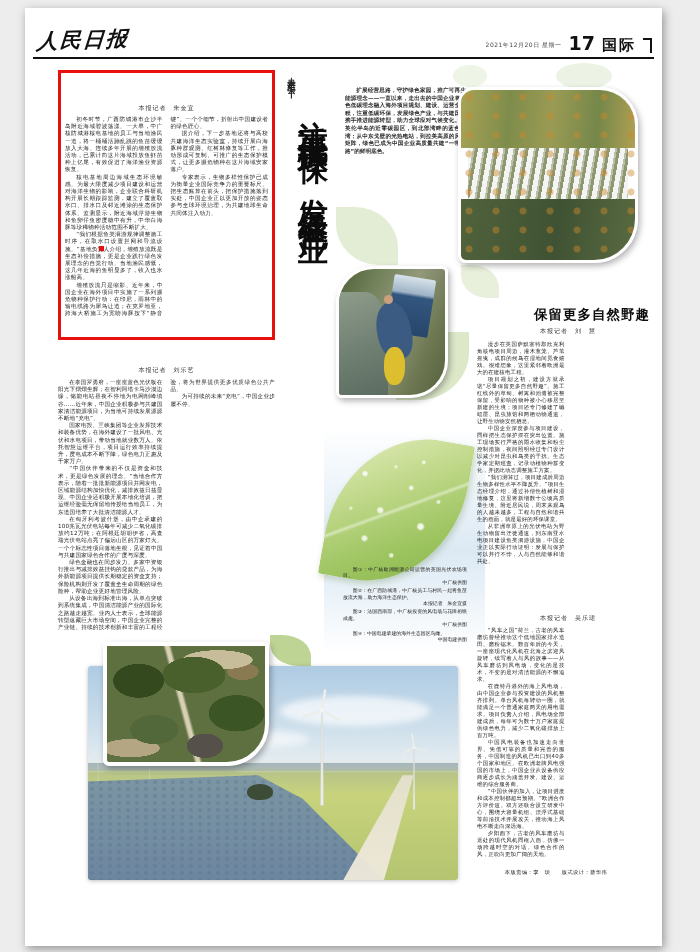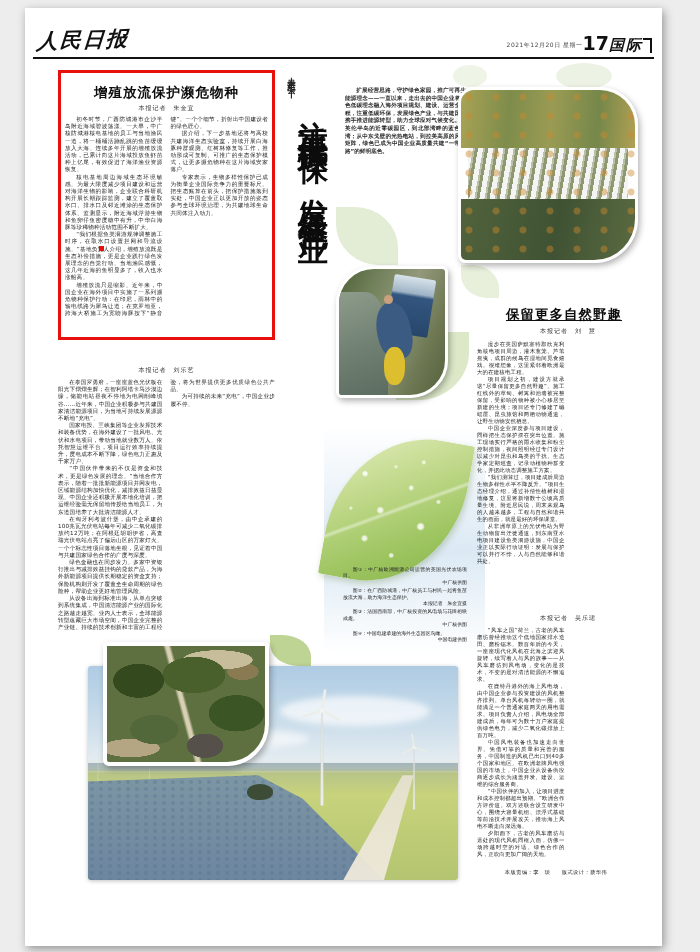--- a/index.html
+++ b/index.html
@@ -5,24 +5,24 @@
   * { margin:0; padding:0; box-sizing:border-box; }
   html,body { width:700px; height:952px; }
   body { background:#ededed; font-family:"DejaVu Sans", sans-serif; position:relative; overflow:hidden; }
   .page { position:absolute; left:25px; top:8px; width:637px; height:938px; background:#ffffff;
           box-shadow:2px 3px 9px rgba(0,0,0,.38); }
 
   
   .mast-logo { position:absolute; left:12px; top:18px; font-family:"DejaVu Serif", serif;
                font-style:italic; font-weight:700; font-size:21px; letter-spacing:2px;
                transform:skewX(-6deg) rotate(-2deg); color:#111; }
-  .mast-right { position:absolute; right:10px; top:26px; display:flex; align-items:flex-end; }
+  .mast-right { position:absolute; right:10px; top:26px; display:flex; align-items:flex-end; gap:7px; }
   .mast-date { font-size:6px; color:#444; padding-bottom:3px; letter-spacing:.5px; }
   .mast-page { font-size:19px; font-weight:700; color:#111; line-height:1; }
-  .mast-section { font-size:15px; font-weight:700; color:#111; line-height:1.1; letter-spacing:2px;font-style:italic; }
+  .mast-section { font-size:15px; font-weight:700; color:#111; line-height:1.1; letter-spacing:2px; }
   .mast-bracket { width:9px; height:15px; border-top:2px solid #111; border-right:2px solid #111; margin-bottom:0; }
   .mast-rule { position:absolute; left:8px; top:49px; width:621px; height:2px; background:#111; }
 
   
   .headline { position:absolute; text-align:center; font-weight:700; color:#0d0d0d;
               font-size:13.5px; letter-spacing:1px; }
   .byline { position:absolute; text-align:center; font-size:6px; color:#333; letter-spacing:1px; }
   .body-cols { position:absolute; column-count:2; column-gap:8px; column-fill:auto;
                overflow:hidden; text-align:justify; color:#1c1c1c;
                font-size:5.6px; line-height:7.2px; letter-spacing:.2px; }
@@ -159,21 +159,20 @@
 
   <div class="deco d-a"></div>
   <div class="deco d-b"></div>
   <div class="deco d-c"></div>
   <div class="deco d-d"></div>
   <div class="deco d-e"></div>
   <div class="deco d-g"></div>
   <div class="sheen"></div>
   <div class="droplet-leaf"></div>
 
-  <div class="headline" style="left:33px; top:76px; width:217px;">增殖放流保护濒危物种</div>
   <div class="byline" style="left:33px; top:96px; width:217px;">本报记者　朱金宜</div>
   <div class="body-cols" style="left:40px; top:108px; width:203px; height:214px;">
     <p>初冬时节，广西防城港市企沙半岛附近海域碧波荡漾。一大早，中广核防城港核电基地的员工与当地渔民一道，将一桶桶活蹦乱跳的鱼苗缓缓放入大海。连续多年开展的增殖放流活动，已累计向这片海域投放鱼虾苗种上亿尾，有效促进了海洋渔业资源恢复。</p>
     <p>核电基地周边海域生态环境敏感。为最大限度减少项目建设和运营对海洋生物的影响，企业联合科研机构开展长期跟踪监测，建立了覆盖取水口、排水口及邻近滩涂的生态保护体系。监测显示，附近海域浮游生物和鱼卵仔鱼密度稳中有升，中华白海豚等珍稀物种活动范围不断扩大。</p>
     <p>“我们根据鱼类洄游规律调整施工时序，在取水口设置拦网和导流设施。”基地负责人介绍，增殖放流既是生态补偿措施，更是企业践行绿色发展理念的自觉行动。当地渔民感慨，这几年近海的鱼明显多了，收入也水涨船高。</p>
     <p>增殖放流只是缩影。近年来，中国企业在海外项目中实施了一系列濒危物种保护行动：在印尼，雨林中的输电线路为犀鸟让道；在克罗地亚，跨海大桥施工为宽吻海豚按下“静音键”。一个个细节，折射出中国建设者的绿色匠心。</p>
     <p>据介绍，下一步基地还将与高校共建海洋生态实验室，持续开展白海豚种群观测、红树林修复等工作，推动形成可复制、可推广的生态保护模式，让更多濒危物种在这片海域安家落户。</p>
     <p>专家表示，生物多样性保护已成为衡量企业国际竞争力的重要标尺。把生态账算在前头，把保护措施落到实处，中国企业正以更加开放的姿态参与全球环境治理，为共建地球生命共同体注入动力。</p>
   </div>
   <div class="hl-box"></div>
@@ -278,21 +277,21 @@
     <div class="cap">
       <div class="cap-text">图③：法国西南部，中广核投资的风电场与花田相映成趣。</div>
       <div class="credit">中广核供图</div>
     </div>
     <div class="cap">
       <div class="cap-text">图④：中国电建承建的海外生态园区鸟瞰。</div>
       <div class="credit">中国电建供图</div>
     </div>
   </div>
 
-  <div class="headline" style="left:448px; top:298px; width:182px;text-decoration:underline;">保留更多自然野趣</div>
+  <div class="headline" style="left:476px; top:298px; width:182px;">保留更多自然野趣</div>
   <div class="byline" style="left:452px; top:319px; width:182px;">本报记者　刘　慧</div>
   <div class="body-cols" style="left:452px; top:333px; width:182px; height:240px; column-gap:7px; font-size:5.4px; line-height:7px;">
     <p>漫步在英国萨默塞特郡欣克利角核电项目周边，灌木葱茏、芦苇摇曳，成群的候鸟在湿地间觅食嬉戏。很难想象，这里紧邻着欧洲最大的在建核电工程。</p>
     <p>项目规划之初，建设方就承诺“尽量保留更多自然野趣”。施工红线外的草甸、树篱和池塘被完整保留，受影响的物种被小心移居至新建的生境；项目还专门修建了蝙蝠屋、昆虫旅馆和两栖动物通道，让野生动物安然栖息。</p>
     <p>中国企业深度参与项目建设，同样把生态保护摆在突出位置。施工现场实行严格的雨水收集和粉尘控制措施，夜间照明经过专门设计以减少对昆虫和鸟类的干扰。生态学家定期巡查，记录动植物种群变化，并据此动态调整施工方案。</p>
     <p>“我们测算过，项目建成后周边生物多样性水平不降反升。”项目生态经理介绍，通过补偿性植树和湿地修复，这里将新增数十公顷高质量生境。附近居民说，周末来观鸟的人越来越多，工程与自然和谐共生的画面，就是最好的环保课堂。</p>
     <p>从非洲草原上的光伏电站为野生动物留出迁徙通道，到东南亚水电项目建设鱼类洄游设施，中国企业正以实际行动证明：发展与保护可以并行不悖，人与自然能够和谐共处。</p>
   </div>
 
   <div class="byline" style="left:452px; top:606px; width:182px;">本报记者　吴乐珺</div>

